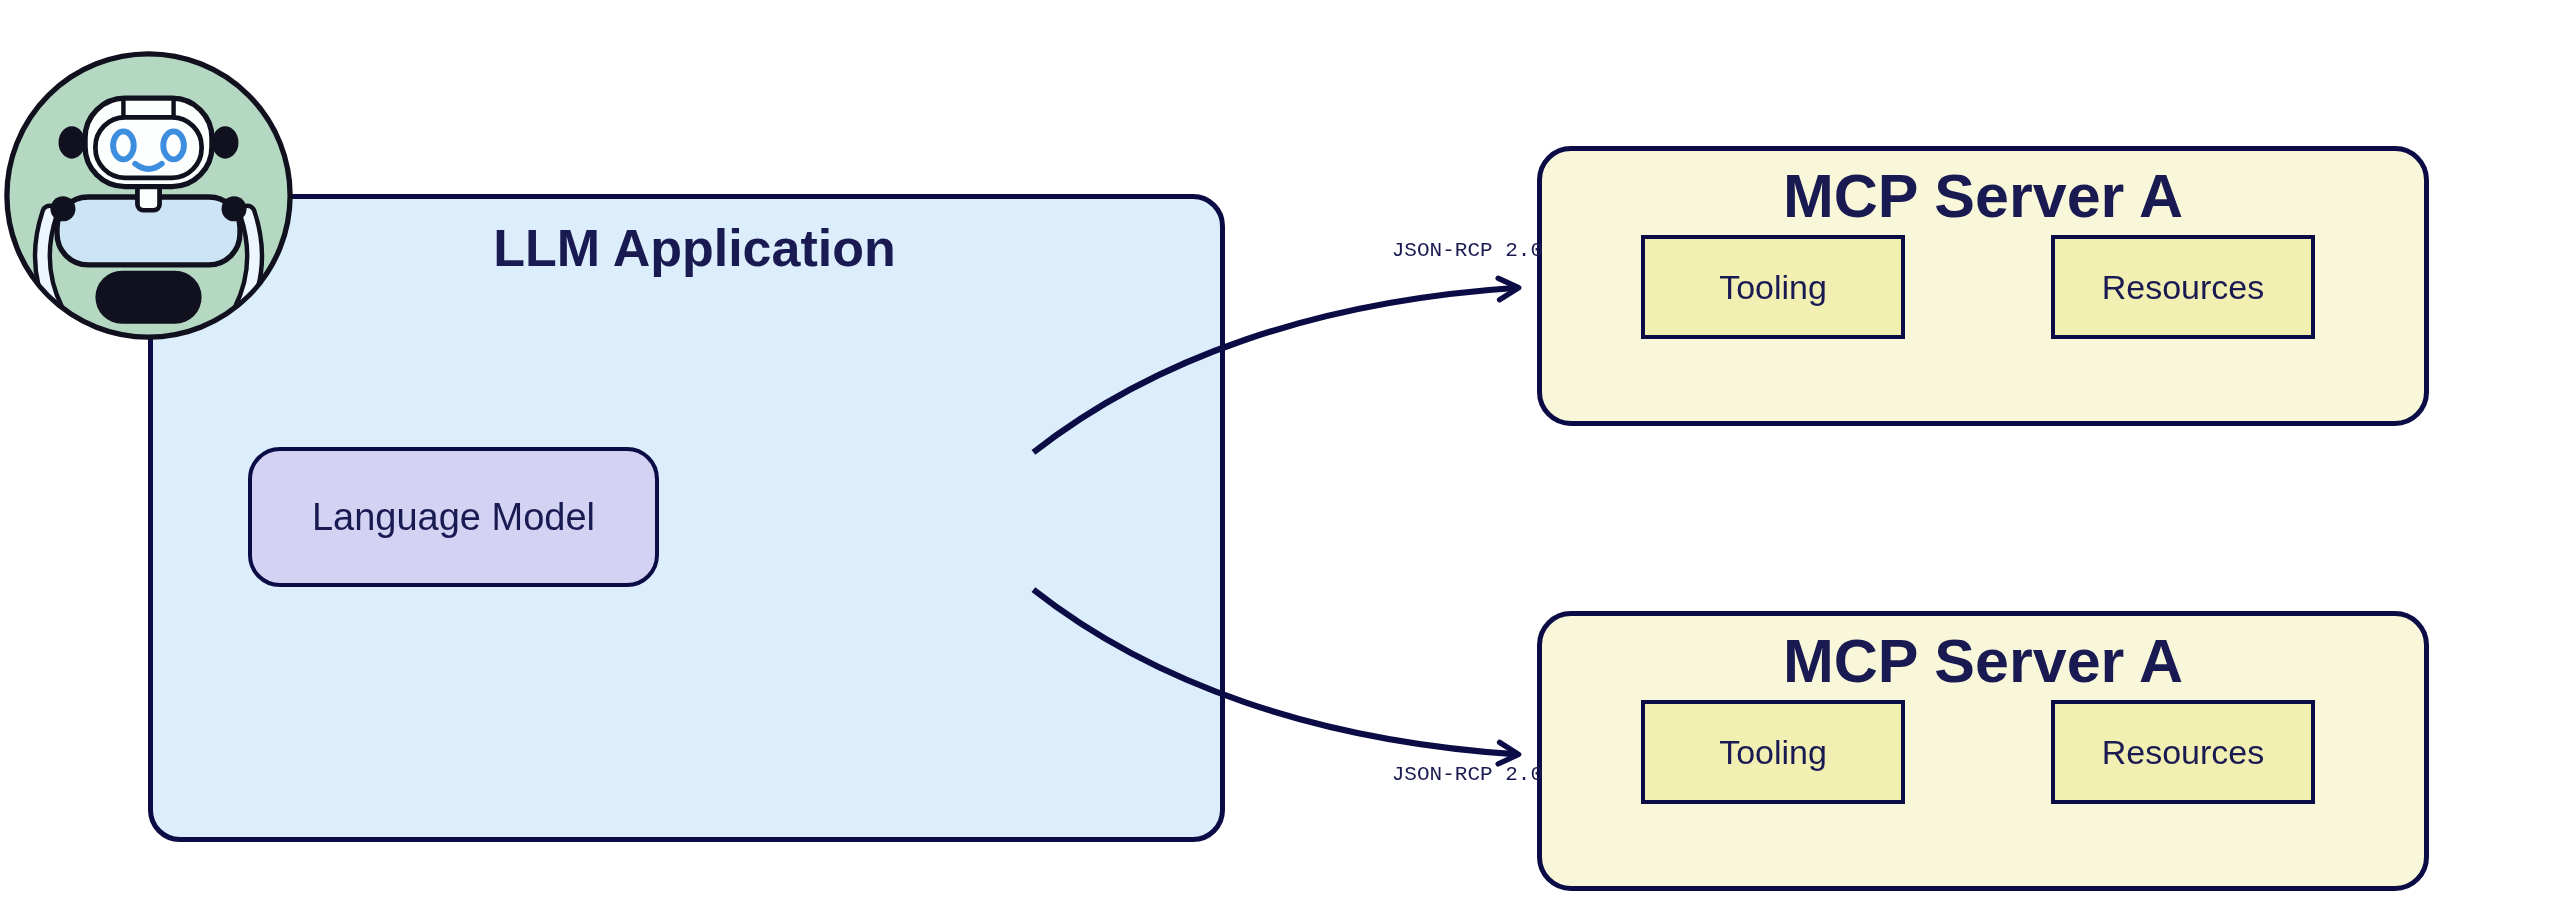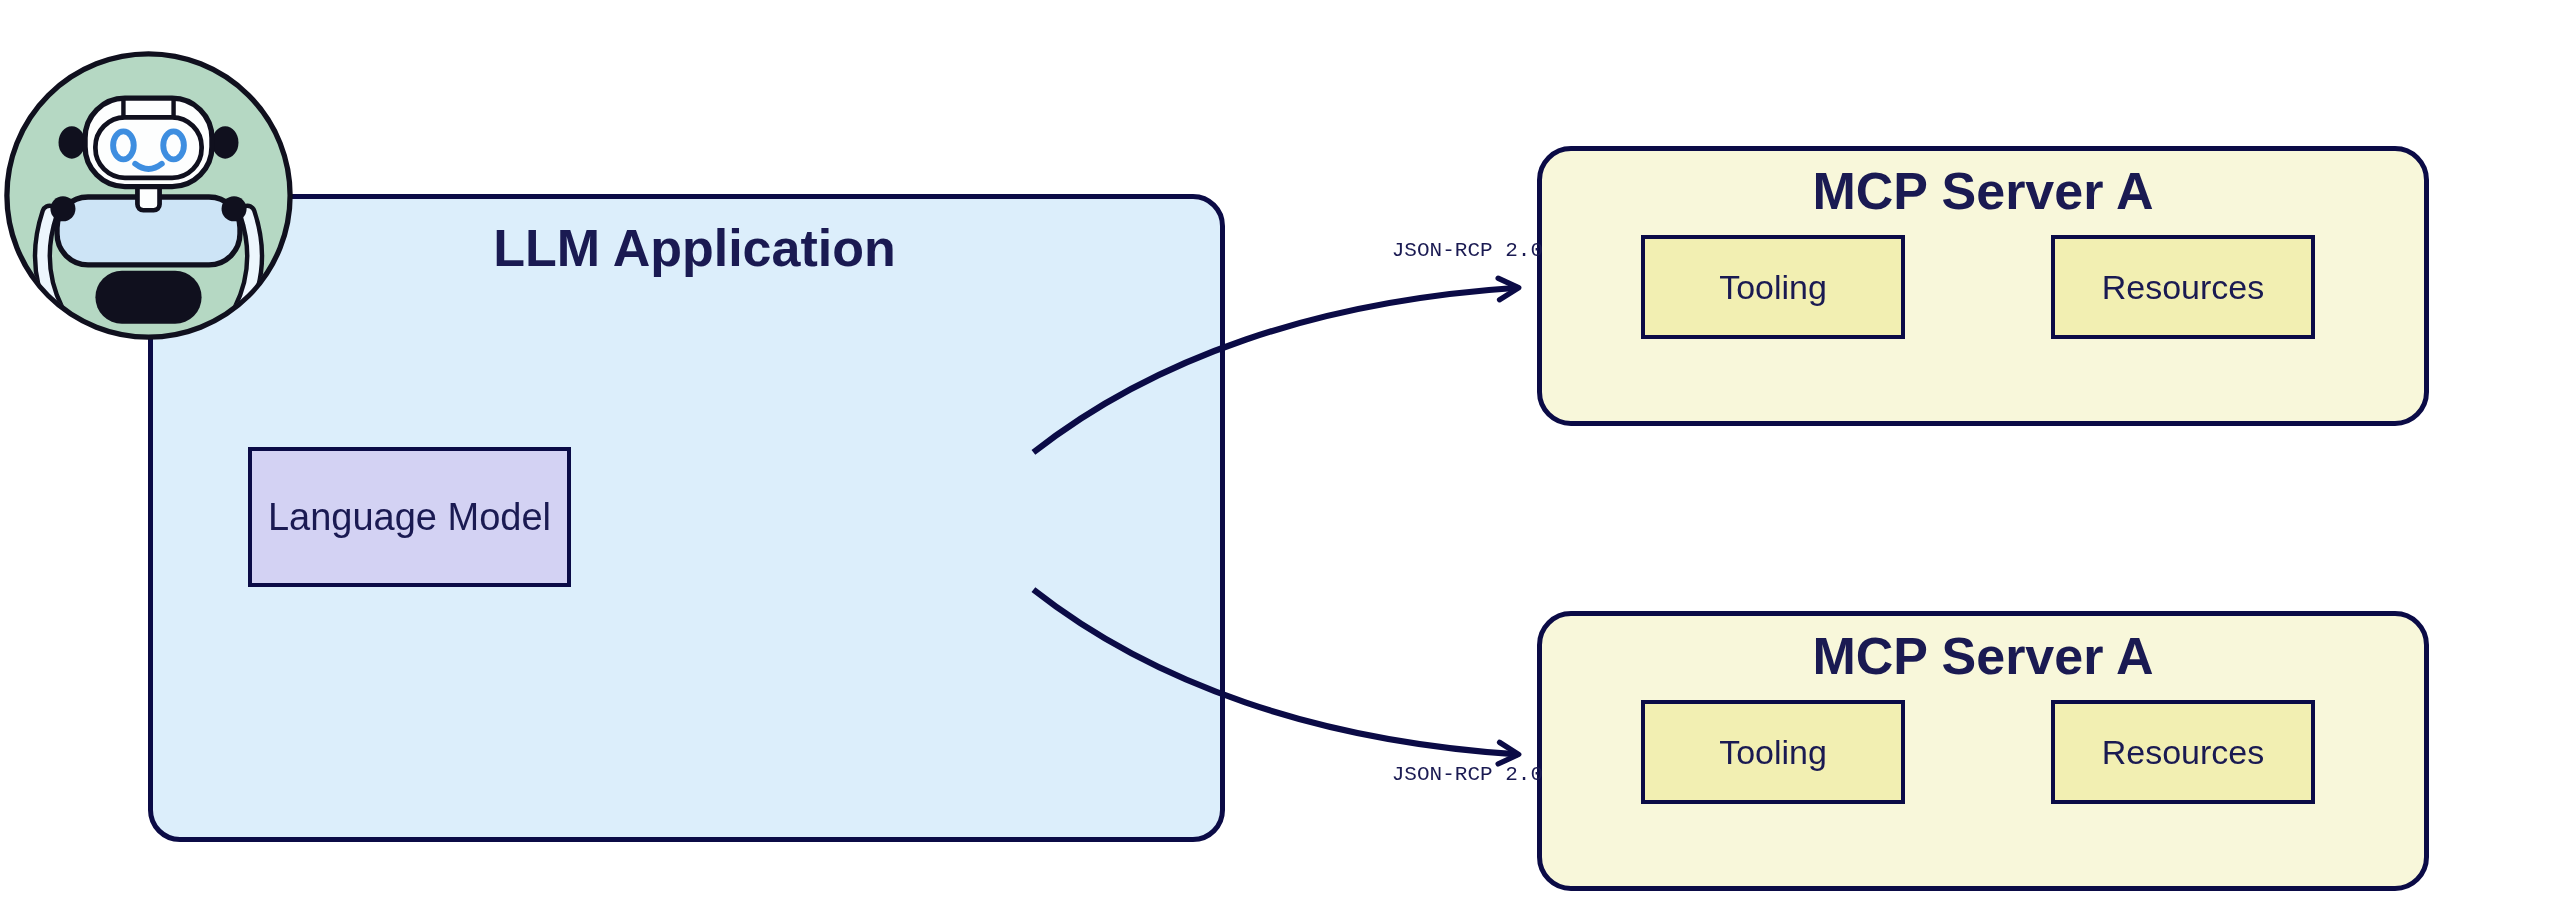--- a/index.html
+++ b/index.html
@@ -37,39 +37,39 @@
   .component-box {
     background: #d3d2f3;
     border: 4.8px solid #0b0b46;
     box-sizing: border-box;
     display: flex;
     align-items: center;
     justify-content: center;
     font-size: 38px;
     font-weight: 500;
   }
-  .lm-box  { left: 95px; top: 248px; width: 323px; height: 140px; }
+  .lm-box  { left: 95px; top: 248px; width: 411px; height: 140px; border-radius: 32px; }
   .mcp-box { left: 625px; top: 248px; width: 347px; height: 140px; }
 
   
   .server-box {
     left: 1537px;
     width: 892px; height: 280px;
     background: #f8f7da;
     border: 5.5px solid #0b0b46;
     border-radius: 34px;
     box-sizing: border-box;
     z-index: 1;
   }
   .server-top    { top: 146px; }
   .server-bottom { top: 611px; }
   .server-title {
     left: 0; top: 9.6px; width: 100%;
     text-align: center;
-    font-size: 52px;
+    font-size: 61px;
     font-weight: 700;
   }
   .server-component {
     top: 84px;
     width: 264px; height: 104px;
     background: #f2efb2;
     border: 4.8px solid #0b0b46;
     box-sizing: border-box;
     display: flex;
     align-items: center;

